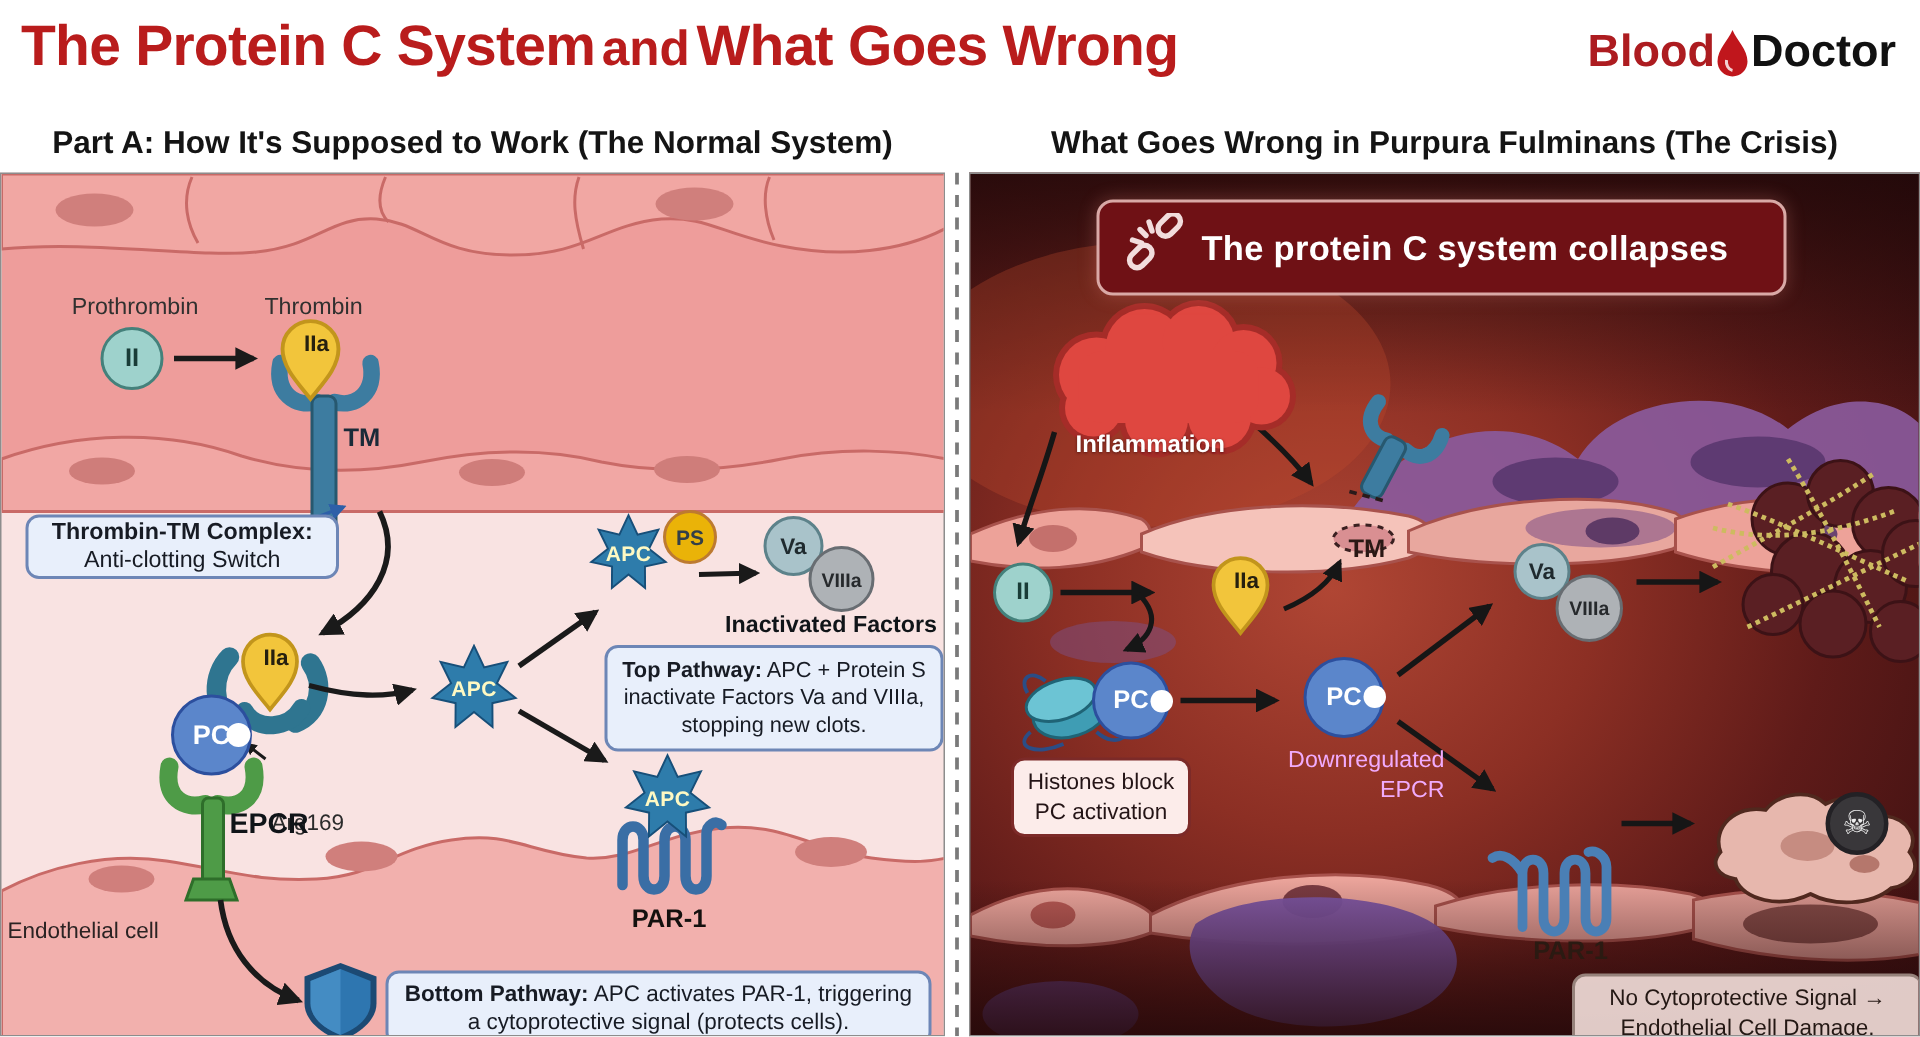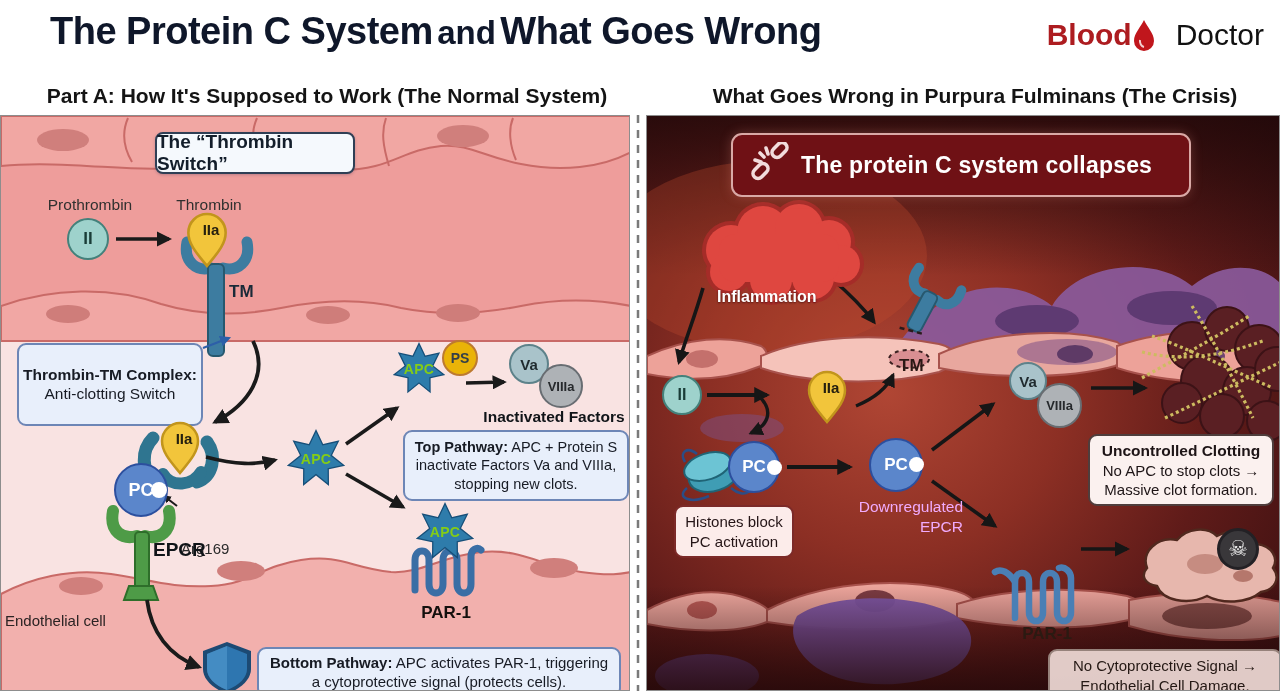--- a/index.html
+++ b/index.html
@@ -1,44 +1,44 @@
 <!DOCTYPE html>
 <html><head>
 <meta charset="utf-8">
 <style>
   html,body{margin:0;padding:0;background:#fff;}
   .stage{position:relative;width:1280px;height:691px;overflow:hidden;background:#fff;
          font-family:"Liberation Sans","DejaVu Sans",sans-serif;}
   
-  .hdr-title{position:absolute;left:14px;top:10px;white-space:nowrap;color:#0f172a;margin-left:36px;}
+  .hdr-title{position:absolute;left:14px;top:10px;white-space:nowrap;color:#b91c1c;}
   .hdr-title .big{font-size:38px;font-weight:800;letter-spacing:-.5px;}
   .hdr-title .mid{font-size:33px;font-weight:700;}
   .brand{position:absolute;right:16px;top:18px;display:flex;align-items:center;gap:0;}
   .brand .b1{color:#ad1c20;font-size:30px;font-weight:800;}
-  .brand .b2{color:#111;font-size:30px;font-weight:400;margin-left:20px;}
-  .subt{position:absolute;top:84px;font-size:21px;font-weight:700;color:#141414;text-align:center;padding-left:12px;}
+  .brand .b2{color:#111;font-size:30px;font-weight:700;}
+  .subt{position:absolute;top:84px;font-size:21px;font-weight:700;color:#141414;text-align:center;}
   .subt.l{left:0;width:630px;}
   .subt.r{left:646px;width:634px;}
   
   .panel{position:absolute;top:115px;height:576px;overflow:hidden;box-sizing:border-box;border:1px solid #8d8d8d;}
   .panel.left{left:0;width:630px;background:#f9e3e2;}
   .panel.right{left:646px;width:634px;background:#471413;}
   .divider{position:absolute;left:630px;top:115px;width:16px;height:576px;background:#fff;}
   .art{position:absolute;left:0;top:0;}
   
   .circ{position:absolute;border-radius:50%;display:flex;align-items:center;justify-content:center;
         font-weight:bold;box-sizing:border-box;}
   .notch{position:absolute;border-radius:50%;background:#fff;}
   .drop{position:absolute;}
   .drop span{position:absolute;left:4px;top:9px;width:100%;text-align:center;font-weight:bold;font-size:15px;color:#26200f;}
   .star{position:absolute;clip-path:polygon(50% 0%,61.9% 25.2%,89.1% 18.8%,76.8% 43.9%,98.7% 61.1%,71.5% 67.1%,71.7% 95.1%,50% 77.5%,28.3% 95.1%,28.5% 67.1%,1.3% 61.1%,23.2% 43.9%,10.9% 18.8%,38.1% 25.2%);
         background:#174f79;}
   .star .in{position:absolute;inset:3px;clip-path:inherit;background:#2e7cab;}
   .star span{position:absolute;inset:0;display:flex;align-items:center;justify-content:center;
-             color:#84cc16;font-weight:bold;font-size:14px;letter-spacing:.3px;}
+             color:#fef9c3;font-weight:bold;font-size:14px;letter-spacing:.3px;}
   
   .lbox{position:absolute;background:#e8effb;border:2px solid #6d86b6;border-radius:9px;
         color:#171b24;text-align:center;box-sizing:border-box;}
   .lab{position:absolute;color:#30302f;}
   .bold{font-weight:bold;}
   .banner-l{position:absolute;left:154px;top:16px;width:196px;height:38px;background:#f5f9fd;
             border:2px solid #2f3f55;border-radius:8px;display:flex;align-items:center;justify-content:center;
             font-size:19px;font-weight:800;color:#131e2b;box-shadow:0 1px 3px rgba(40,40,80,.25);}
   .banner-r{position:absolute;left:84px;top:17px;width:456px;height:60px;background:#6f1115;
             border:2px solid #d9a9a6;border-radius:11px;display:flex;align-items:center;
@@ -131,34 +131,33 @@
       <path d="M202,232 L228,222" stroke="#2d5fa8" stroke-width="2.2" fill="none" marker-end="url(#ahB)"></path>
       <path d="M252,225 C268,258 248,288 214,306" stroke="#1a1a1a" stroke-width="3.8" fill="none" marker-end="url(#ahL)"></path>
       <path d="M205,341 C235,349 255,349 274,344" stroke="#1a1a1a" stroke-width="3.6" fill="none" marker-end="url(#ahL)"></path>
       <path d="M345,328 L396,292" stroke="#1a1a1a" stroke-width="3.6" fill="none" marker-end="url(#ahL)"></path>
       <path d="M345,358 L402,391" stroke="#1a1a1a" stroke-width="3.6" fill="none" marker-end="url(#ahL)"></path>
       <path d="M465,267 L503,266" stroke="#1a1a1a" stroke-width="3.4" fill="none" marker-end="url(#ahL)"></path>
       <path d="M146,484 C150,516 168,540 198,551" stroke="#1a1a1a" stroke-width="3.8" fill="none" marker-end="url(#ahL)"></path>
       <path d="M176,390 L163,380" stroke="#1a1a1a" stroke-width="2" fill="none" marker-end="url(#ahL)"></path>
     </svg>
 
-    <div class="banner-l">The “Thrombin Switch”</div>
     <div class="lab" style="left:36px;top:80px;width:106px;text-align:center;font-size:15.5px;">Prothrombin</div>
     <div class="lab" style="left:168px;top:80px;width:80px;text-align:center;font-size:15.5px;">Thrombin</div>
     <div class="circ" style="left:66px;top:102px;width:42px;height:42px;background:#9ed2cc;border:2.5px solid #44817b;font-size:17px;color:#193c37;">
         <span>II</span>
       </div>
     <div class="drop" style="left:183px;top:96px;width:46px;height:58px;">
       <svg width="46" height="58" viewBox="0 0 44 56">
           <path d="M4,20 a18,18 0 1 1 36,0 C40,32 30,42 22,52 C14,42 4,32 4,20 Z" fill="#f2c53b" stroke="#c2951c" stroke-width="2.5"></path>
         </svg>
       <span>IIa</span>
     </div>
     <div class="lab bold" style="left:228px;top:166px;font-size:17px;color:#1a2a38;">TM</div>
-    <div class="lbox" style="left:16px;top:227px;width:186px;padding:20px 2px;font-size:15.5px;line-height:1.25;">
+    <div class="lbox" style="left:16px;top:227px;width:209px;padding:0 2px;font-size:15.5px;line-height:1.25;">
       <div class="bold">Thrombin-TM Complex:</div>
       <div>Anti-clotting Switch</div>
     </div>
     <div class="drop" style="left:157px;top:305px;width:44px;height:56px;">
       <svg width="44" height="56" viewBox="0 0 44 56">
           <path d="M4,20 a18,18 0 1 1 36,0 C40,32 30,42 22,52 C14,42 4,32 4,20 Z" fill="#f2c53b" stroke="#c2951c" stroke-width="2.5"></path>
         </svg>
       <span>IIa</span>
     </div>
     <div class="circ" style="left:113px;top:347px;width:54px;height:54px;background:#5b86cb;border:2.5px solid #2c4f9e;font-size:18px;color:#fff;">
@@ -373,25 +372,20 @@
     <div class="lab" style="left:186px;top:381px;width:130px;text-align:right;font-size:15.5px;line-height:1.3;color:#f0abfc;">
       <div>Downregulated</div>
       <div>EPCR</div>
     </div>
     <div class="circ" style="left:362px;top:246px;width:38px;height:38px;background:#a9c3ca;border:2px solid #5d828a;font-size:15px;color:#1f2a2e;">
         <span>Va</span>
       </div>
     <div class="circ" style="left:390px;top:267px;width:45px;height:45px;background:#aeb2b6;border:2px solid #686d72;font-size:13px;color:#26292c;">
         <span>VIIIa</span>
       </div>
-    <div class="rbox" style="left:441px;top:318px;width:186px;padding:5px 4px;background:#fbf1ef;border:2px solid #4f3d3c;font-size:15px;line-height:1.28;color:#1d1416;">
-      <div class="bold" style="font-size:15.5px;">Uncontrolled Clotting</div>
-      <div>No APC to stop clots →</div>
-      <div>Massive clot formation.</div>
-    </div>
     <div class="skull">
         <span>☠</span>
       </div>
     <div class="lab bold" style="left:362px;top:508px;width:76px;text-align:center;font-size:17px;color:#2b1a12;">PAR-1</div>
     <div class="rbox" style="left:401px;top:533px;width:234px;padding:5px 3px;background:rgba(240,219,215,.92);border:2px solid #96827b;font-size:15px;line-height:1.3;color:#241814;">
       <div>No Cytoprotective Signal →</div>
       <div>Endothelial Cell Damage.</div>
     </div>
   </div>
 </div>

